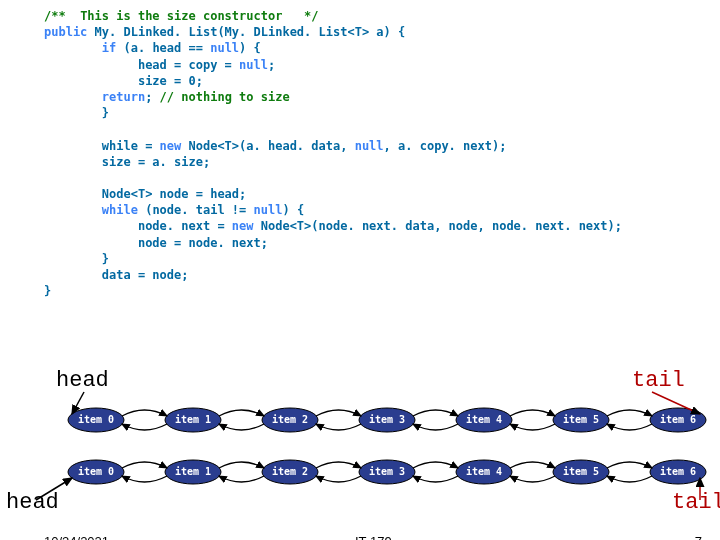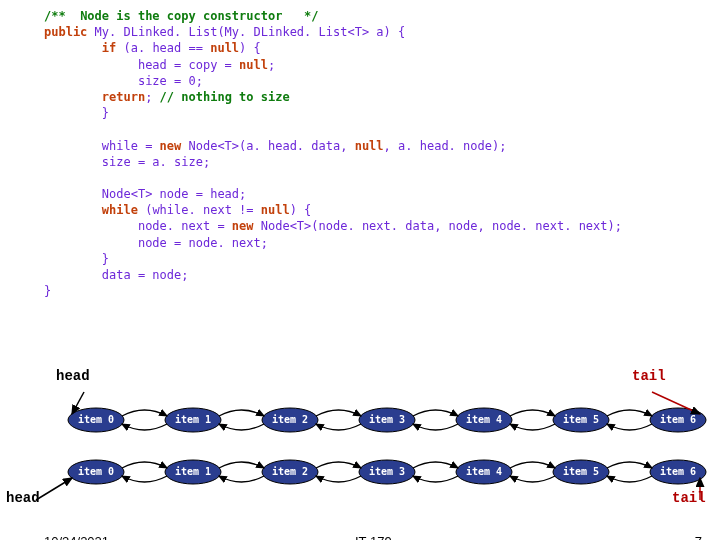--- a/index.html
+++ b/index.html
@@ -14,29 +14,29 @@
     overflow: hidden;
   }
   .code-block {
     position: absolute;
     top: 8px;
     left: 44px;
     font-weight: bold;
     line-height: 1.35;
     white-space: pre;
   }
-  .kw { color: #c2410c; }
+  .kw { color: #3b82f6; }
   .cm { color: #0f7c0f; }
-  .pl { color: #6d28d9; font-weight: normal; }
+  .pl { color: #0369a1; font-weight: bold; }
 
   .label {
     position: absolute;
     font-family: "Courier New", monospace;
-    font-weight: bold;
-    font-size: 14px;
+    font-weight: normal;
+    font-size: 22px;
     color:#000;
   }
   .head-top { top: 368px; left: 56px; color:#000; }
   .tail-top { top: 368px; left: 632px; color: #b00000; }
   .head-bot { top: 490px; left: 6px; color:#000; }
   .tail-bot { top: 490px; left: 672px; color: #b00000; }
 
   svg.diagram {
     position:absolute;
     left:0;
@@ -55,33 +55,33 @@
     font-size: 13px;
     color: #000;
   }
   .date { position: absolute; left: 44px; }
   .course { position: absolute; left: 355px; }
   .pagenum { position: absolute; right: 18px; }
 </style>
 </head>
 <body>
 
-<div class="code-block"><span class="cm"><span>/**  </span><span>Node is the copy constructor</span><span>   */</span></span>
+<div class="code-block"><span class="cm"><span>/**  </span><span>This is the size constructor</span><span>   */</span></span>
 <span class="kw">public </span><span class="pl">My. DLinked. List(My. DLinked. List&lt;T&gt; a) {</span>
 <span class="kw">        if </span><span class="pl">(a. head == </span><span class="kw">null</span><span class="pl">) {</span>
 <span class="pl">             head = copy = </span><span class="kw">null</span><span class="pl">;</span>
 <span class="pl">             size = 0;</span>
 <span class="kw">        return</span><span class="pl">; </span><span class="cm">// nothing to size</span>
 <span class="pl">        }</span>
 
-<span class="pl">        while = </span><span class="kw">new </span><span class="pl">Node&lt;T&gt;(a. head. data, </span><span class="kw">null</span><span class="pl">, a. head. node);</span>
+<span class="pl">        while = </span><span class="kw">new </span><span class="pl">Node&lt;T&gt;(a. head. data, </span><span class="kw">null</span><span class="pl">, a. copy. next);</span>
 <span class="pl">        size = a. size;</span>
 
 <span class="pl">        Node&lt;T&gt; node = head;</span>
-<span class="kw">        while </span><span class="pl">(while. next != </span><span class="kw">null</span><span class="pl">) {</span>
+<span class="kw">        while </span><span class="pl">(node. tail != </span><span class="kw">null</span><span class="pl">) {</span>
 <span class="pl">             node. next = </span><span class="kw">new </span><span class="pl">Node&lt;T&gt;(node. next. data, node, node. next. next);</span>
 <span class="pl">             node = node. next;</span>
 <span class="pl">        }</span>
 <span class="pl">        data = node;</span>
 <span class="pl">}</span></div>
 
 <div class="label head-top">head</div>
 <div class="label tail-top">tail</div>
 <div class="label head-bot">head</div>
 <div class="label tail-bot">tail</div>

